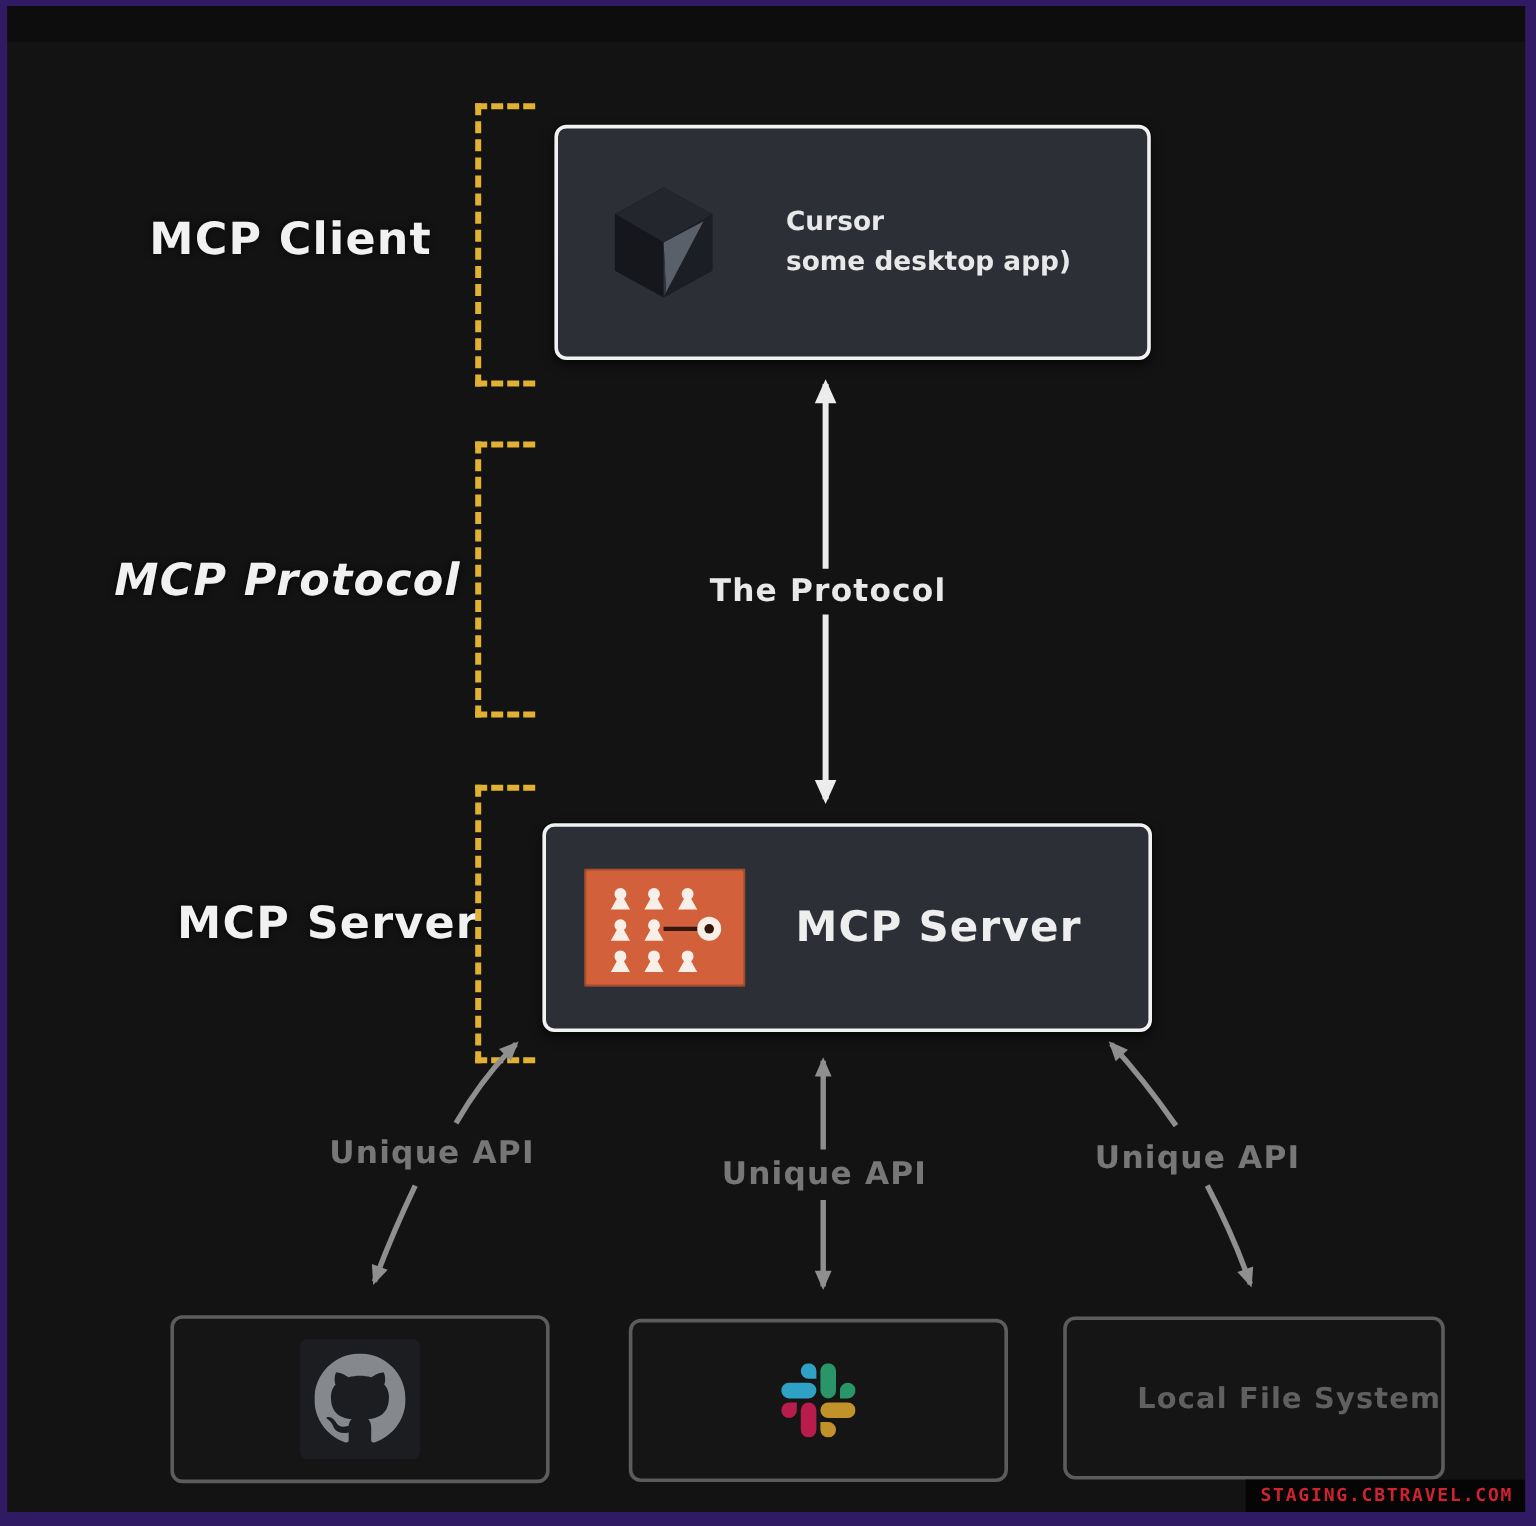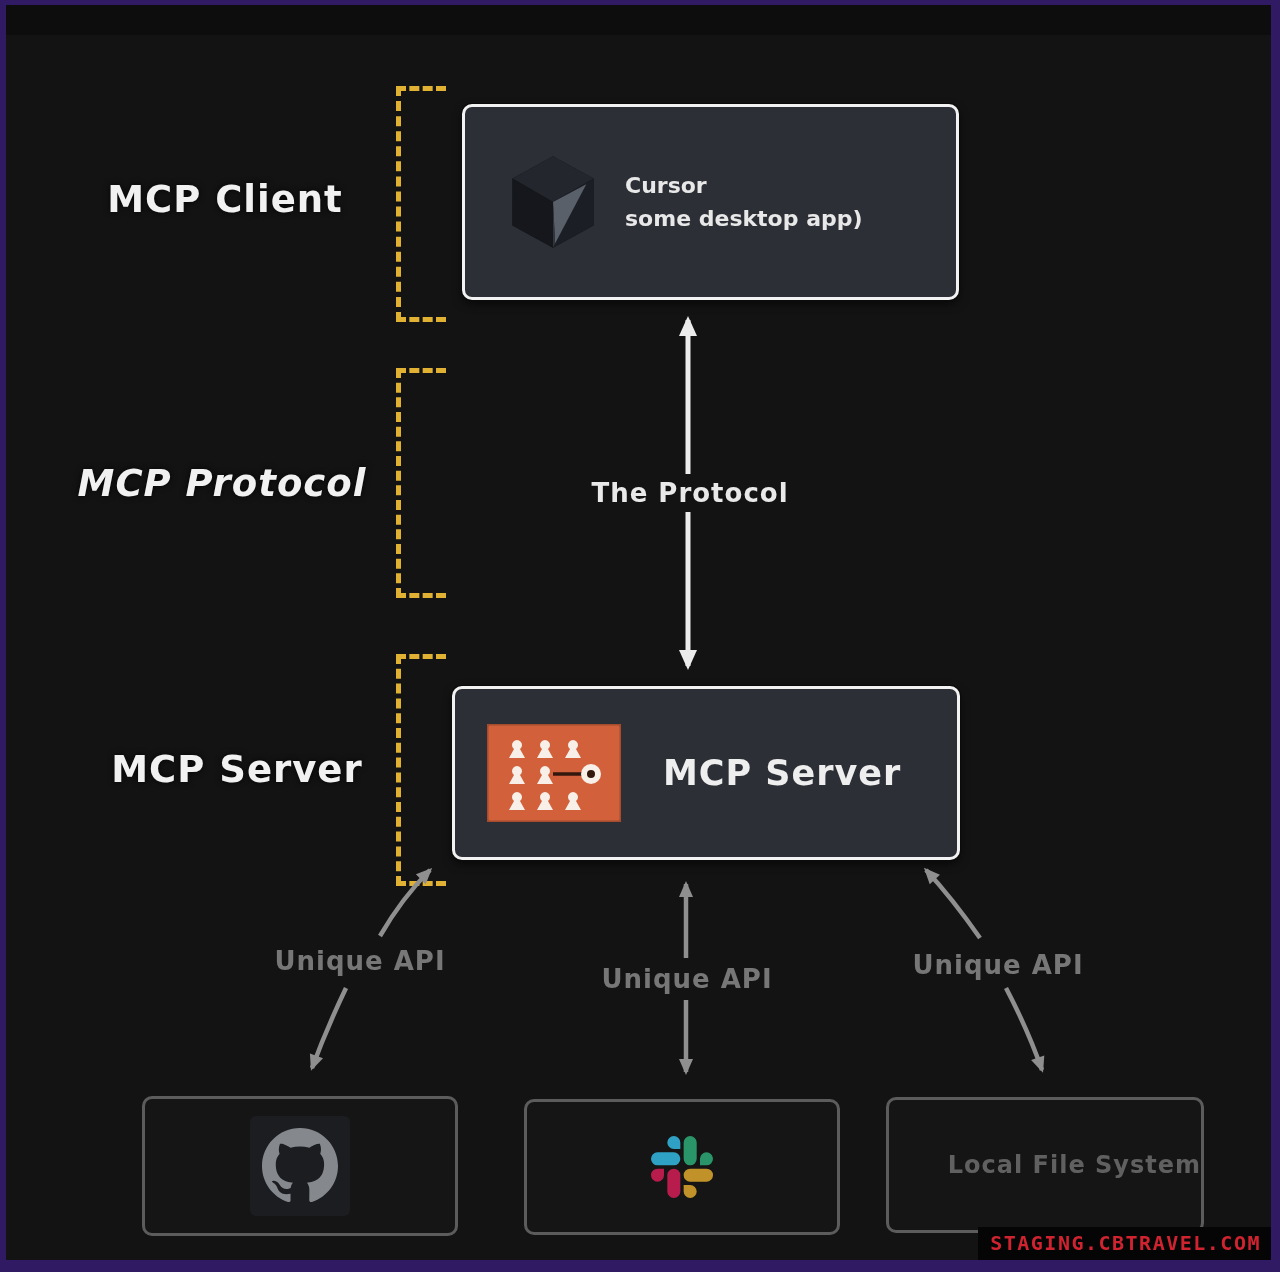--- a/index.html
+++ b/index.html
@@ -14,21 +14,21 @@
     border-color:var(--frame-purple, #301a64);
     border-width:5px 9px 12px 6px;
     overflow:hidden;
   }
   .canvas::before { 
     content:""; position:absolute; left:0; top:0; right:0; height:30px;
     background:#0a0a0a; opacity:.55;
   }
 
   .tier-label {
-    position:absolute; text-align:center;
+    position:absolute; text-align:right;
     color:#f1f1f1; font-weight:bold; font-size:37px; letter-spacing:1px;
     text-shadow:0 0 6px rgba(0,0,0,.8);
   }
 
   
   .bracket {
     position:absolute; width:46px;
     border-left:5px dashed var(--bracket-yellow, #e0b132);
   }
   .bracket::before, .bracket::after {
@@ -40,21 +40,21 @@
 
   .node-box {
     position:absolute;
     background:var(--box-fill, #2b2e35);
     border:3px solid #f2f2f2;
     border-radius:10px;
     box-shadow:0 0 0 1px #0b0b0b, 0 4px 10px rgba(0,0,0,.6);
     display:flex; align-items:center;
   }
 
-  .client-box { padding-left:36px; gap:20px; }
+  .client-box { padding-left:36px; gap:50px; }
   .client-text { color:#e8e8e8; font-weight:bold; font-size:22px; line-height:33px; }
 
   .server-box { padding-left:32px; gap:42px; }
   .server-title { color:#eeeeee; font-weight:bold; font-size:35px; letter-spacing:1px; }
 
   .mcp-icon-bg { fill:var(--server-icon-orange, #d2603a); }
 
   .protocol-label, .api-label {
     position:absolute; text-align:center; font-weight:bold;
   }
@@ -72,21 +72,21 @@
     width:100px; height:100px; background:#1b1d20; border-radius:6px;
     display:flex; align-items:center; justify-content:center;
   }
   .lfs-text { color:#606060; font-weight:bold; font-size:24px; letter-spacing:1px; }
 
   .watermark {
     position:absolute; right:0; bottom:0;
     background:#050505;
     color:var(--watermark-red, #c2202c);
     font-family:"DejaVu Sans Mono", monospace;
-    font-weight:bold; font-size:20px; letter-spacing:1.5px;
+    font-weight:bold; font-size:15px; letter-spacing:1.5px;
     padding:4px 10px 5px 12px;
   }
 
   svg { display:block; }
   .arrow-stroke { stroke:var(--arrow-gray,#8f8f8f); stroke-width:4.5; fill:none; }
   .proto-stroke { stroke:#ececec; stroke-width:5; fill:none; }
 </style>
 </head>
 <body>
 

